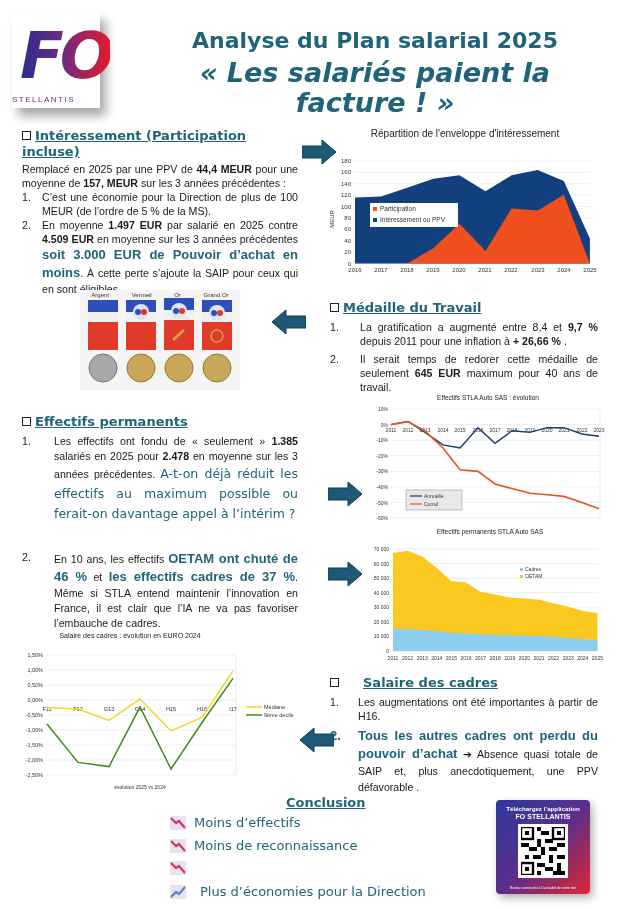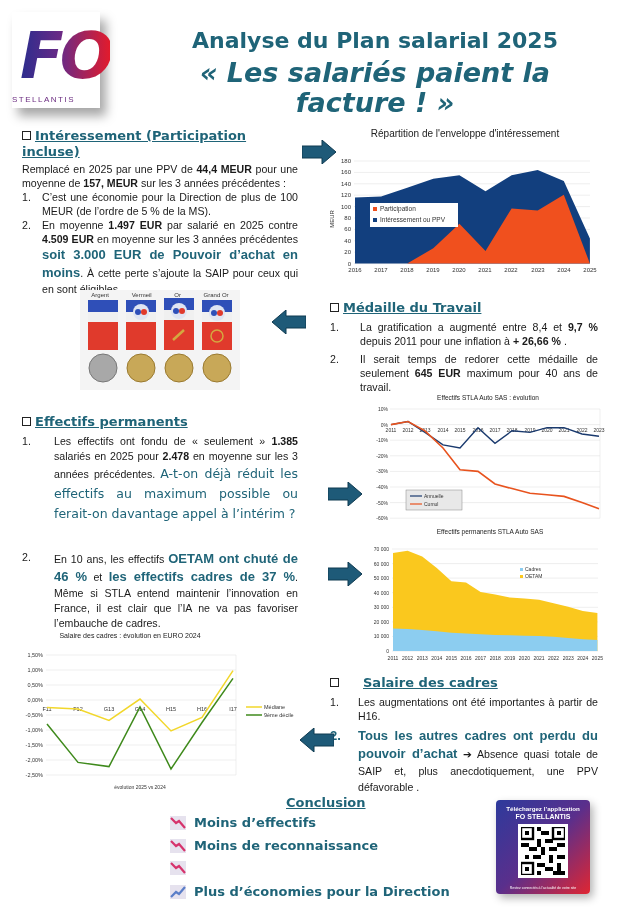--- a/index.html
+++ b/index.html
@@ -18,21 +18,21 @@
   .txt { font-size: 10.6px; line-height: 14px; text-align: justify; }
   .li { display: flex; }
   .li .n { width: 20px; flex: none; }
   .li .b { flex: 1; text-align: justify; }
   .big { color: #1f6478; font-weight: bold; font-size: 13px; line-height: 18px; }
   .big2 { color: #1f6478; font-weight: normal; font-size: 12.5px; line-height: 20px; font-family: "DejaVu Sans", sans-serif; }
   .arrow { width: 34px; height: 24px; }
   .chart-title { font-size: 10px; text-align: center; color: #222; }
   .axis { font-size: 6px; fill: #333; font-family: "Liberation Sans", sans-serif; }
   .concl-h { left: 286px; top: 795px; font-weight: bold; font-size: 13px; color: #1f6478; text-decoration: underline; font-family: "DejaVu Sans", sans-serif; }
-  .concl-item { left: 170px; font-weight: bold; font-size: 13px; color: #1f6478; font-family: "DejaVu Sans", sans-serif; display: flex; align-items: center; }
+  .concl-item { left: 170px; font-weight: normal; font-size: 13px; color: #1f6478; font-family: "DejaVu Sans", sans-serif; display: flex; align-items: center; }
   .concl-item svg { margin-right: 8px; }
   .qr-card { left: 496px; top: 800px; width: 94px; height: 94px; border-radius: 4px; background: linear-gradient(135deg, #2d3a9c 0%, #5a2f8c 50%, #e02632 100%); box-shadow: 3px 4px 8px rgba(0,0,0,0.3); }
   .qr-t1 { position: absolute; top: 5px; width: 100%; text-align: center; color: #fff; font-size: 6.2px; font-weight: bold; }
   .qr-t2 { position: absolute; top: 13px; width: 100%; text-align: center; color: #fff; font-size: 7px; font-weight: bold; }
   .qr-box { position: absolute; left: 22px; top: 24px; width: 50px; height: 54px; background: #fff; padding: 3px; }
   .qr-t3 { position: absolute; bottom: 4px; width: 100%; text-align: center; color: #fff; font-size: 3.5px; }
 </style>
 </head>
 <body>
 
@@ -371,21 +371,21 @@
       <polyline points="1,2 6,7 9,5 15,12" fill="none" stroke="#d6336c" stroke-width="2.2"></polyline>
     </svg>
   <span>Moins de reconnaissance</span>
 </div>
 <div class="abs concl-item" style="top:861px;">
   <svg width="16" height="14" viewBox="0 0 16 14">
       <rect width="16" height="14" fill="#e6e2ee"></rect>
       <polyline points="1,2 6,7 9,5 15,12" fill="none" stroke="#d6336c" stroke-width="2.2"></polyline>
     </svg>
 </div>
-<div class="abs concl-item" style="top:884px;">
+<div class="abs concl-item" style="top:884px;gap:6px;">
   <svg width="16" height="14" viewBox="0 0 16 14">
       <rect width="16" height="14" fill="#e6e2ee"></rect>
       <polyline points="1,12 6,7 9,9 15,2" fill="none" stroke="#5b7ec8" stroke-width="2.2"></polyline>
     </svg>
   <span>Plus d’économies pour la Direction</span>
 </div>
 
 <div class="abs qr-card">
   <div class="qr-t1">Téléchargez l’application</div>
   <div class="qr-t2">FO STELLANTIS</div>

